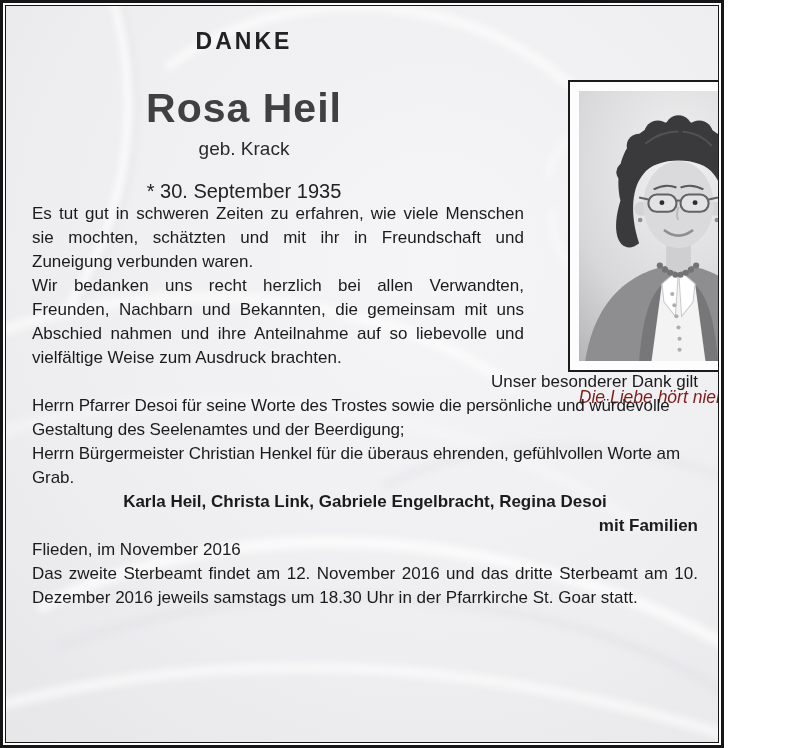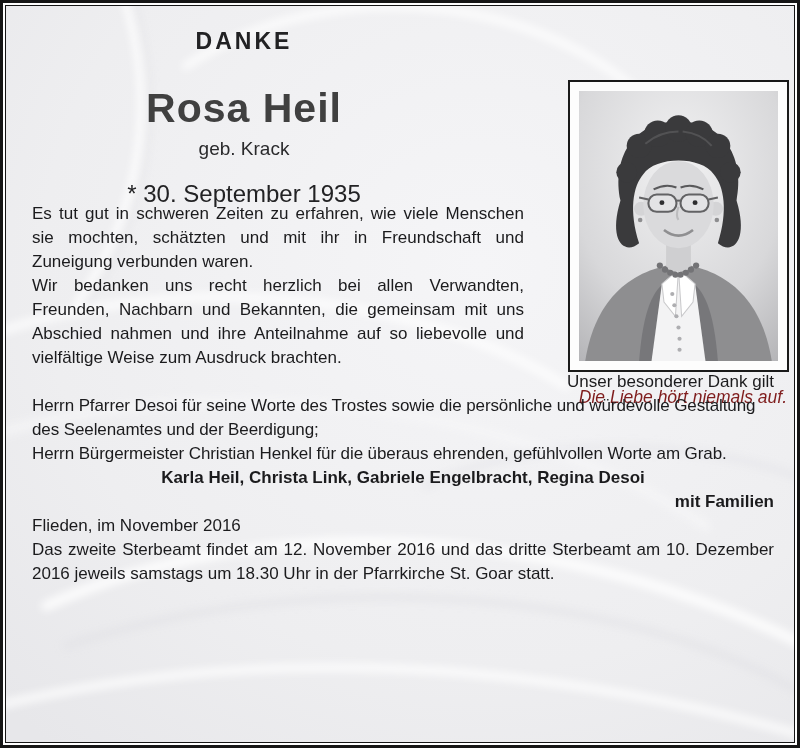--- a/index.html
+++ b/index.html
@@ -1,31 +1,31 @@
 <!DOCTYPE html>
 <html><head>
 <meta charset="utf-8">
 <style>
   html, body { margin:0; padding:0; background:#ffffff; }
   body { width:800px; height:748px; overflow:hidden;
          font-family:"Liberation Sans", sans-serif; color:#1b1b1d; }
 
-  .ad { box-sizing:border-box; width:800px; height:748px;
+  .ad { box-sizing:border-box; width:724px; height:748px;
         border:3px solid #161616; padding:2px; background:#ffffff; }
   .inner-frame { box-sizing:border-box; position:relative; width:100%; height:100%;
                  border:1px solid #161616; overflow:hidden; background:#eeeef0; }
 
   .bg { position:absolute; inset:0; width:100%; height:100%; }
 
   
   .header { position:absolute; left:18px; top:22px; width:440px; text-align:center; }
   .danke { font-size:23px; font-weight:700; letter-spacing:3px; color:#222224; }
   .name  { margin-top:30px; font-size:41px; font-weight:700; letter-spacing:1px; color:#404040; }
   .maiden{ margin-top:6px; font-size:19px; color:#2a2a2c; }
-  .dates { margin-top:20px; font-size:24px; color:#222224;
+  .dates { margin-top:20px; font-size:20px; color:#222224;
            display:flex; justify-content:center; gap:44px; white-space:nowrap; }
 
   
   .photo-block { position:absolute; left:562px; top:74px; width:221px; }
   .photo-frame { box-sizing:border-box; width:221px; height:292px;
                  border:2px solid #1a1a1a; background:#fdfdfd; padding:9px; }
   .photo-frame svg { display:block; width:100%; height:100%; }
   .caption { margin-top:15px; font-style:italic; font-size:17.5px; text-align:right;
              padding-right:2px; color:#7f1d1d; }
 

